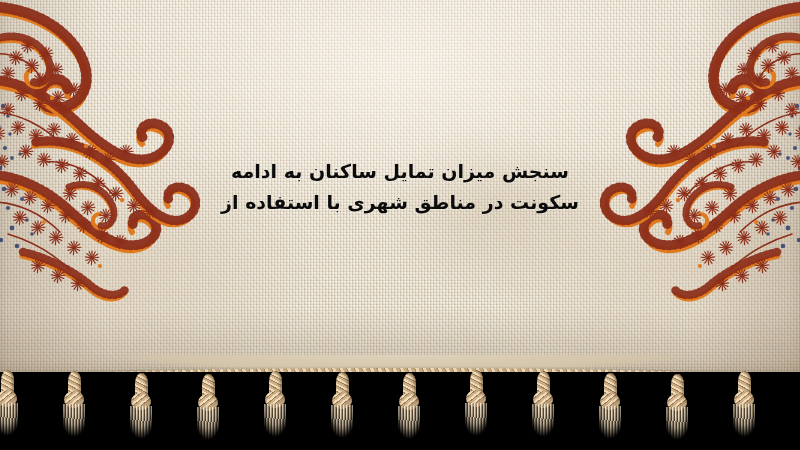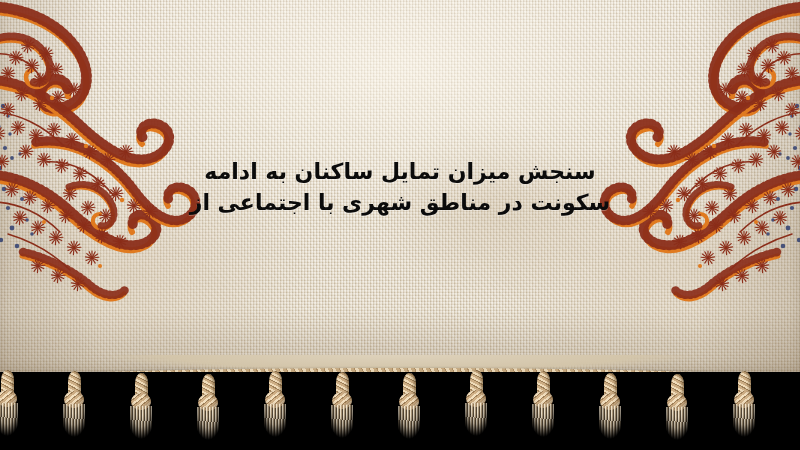--- a/index.html
+++ b/index.html
@@ -130,21 +130,21 @@
 
   
   .title-block{
     position:absolute;
     left:180px; top:156px; width:440px;
     text-align:center;
     direction:rtl;
   }
   .title-line{
     font-family:"DejaVu Sans", sans-serif;
-    font-size:22px;
+    font-size:19px;
     font-weight:bold;
     line-height:31px;
     color:#0b0b0b;
     letter-spacing:0px;
     white-space:nowrap;
     text-shadow:0 1px 0 rgba(255,255,255,.28);
   }
 </style>
 </head>
 <body>
@@ -474,21 +474,21 @@
         <circle cx="104" cy="152" r="2.2"></circle>
         <circle cx="140" cy="206" r="2.2"></circle>
         <circle cx="62" cy="228" r="2.0"></circle>
         <circle cx="118" cy="272" r="2.0"></circle>
       </g>
     </svg>
   </div>
 
   <div class="title-block">
     <div class="title-line">سنجش میزان تمایل ساکنان به ادامه</div>
-    <div class="title-line">سکونت در مناطق شهری با اجتماعی از</div>
+    <div class="title-line">سکونت در مناطق شهری با استفاده از</div>
   </div>
 
   <div class="fringe" id="fringe">
       <div class="tassel" style="left: -6px; top: -1.8px;">
         <div class="cord"></div>
         <div class="knot"></div>
         <div class="skirt"></div>
       </div>
       <div class="tassel" style="left: 61px; top: -0.6px;">
         <div class="cord"></div>

